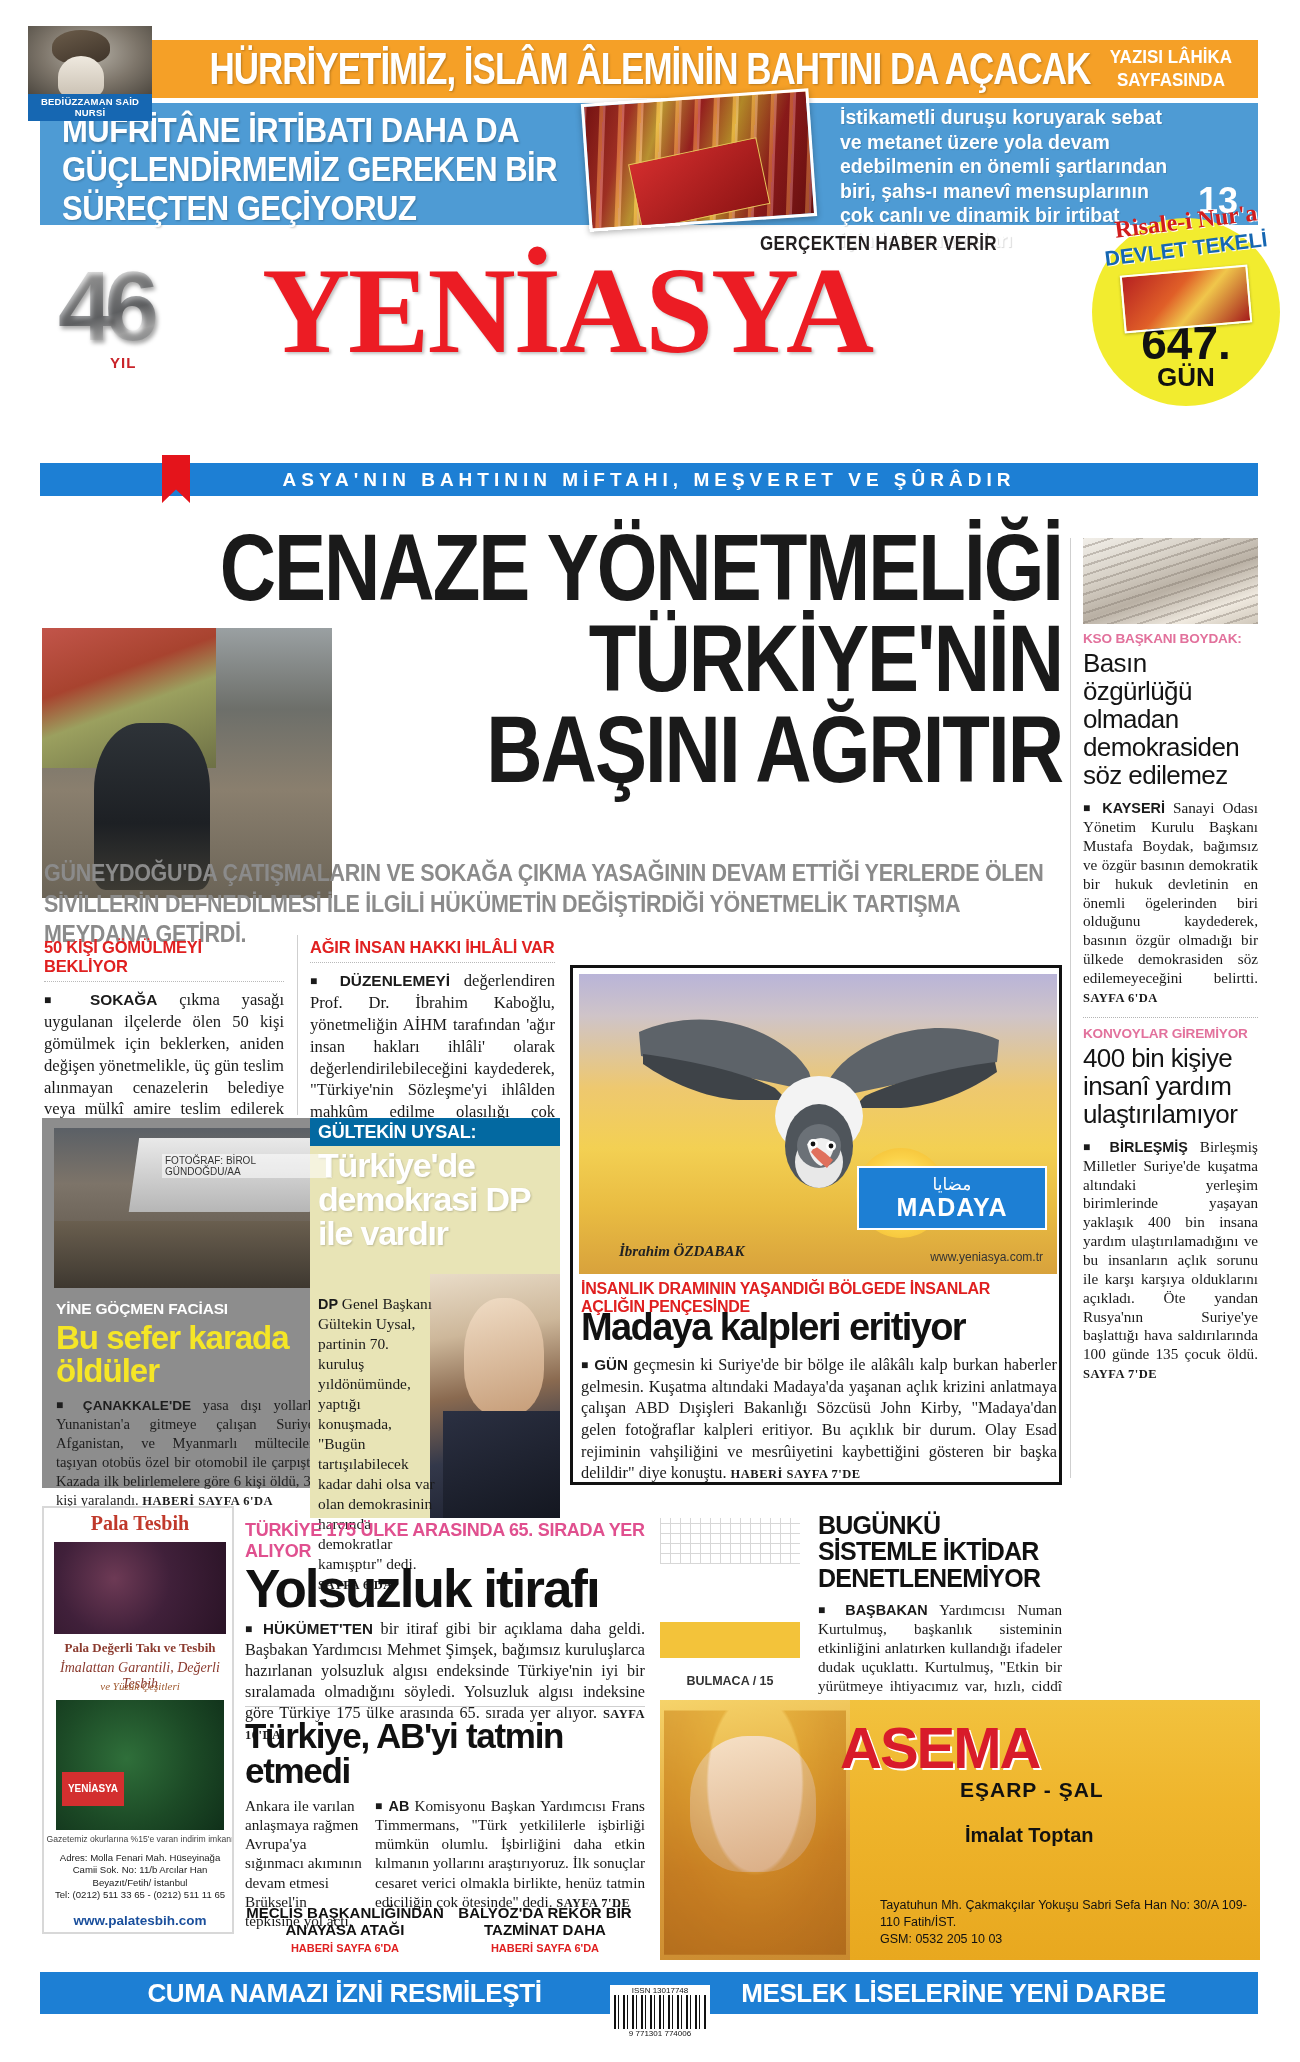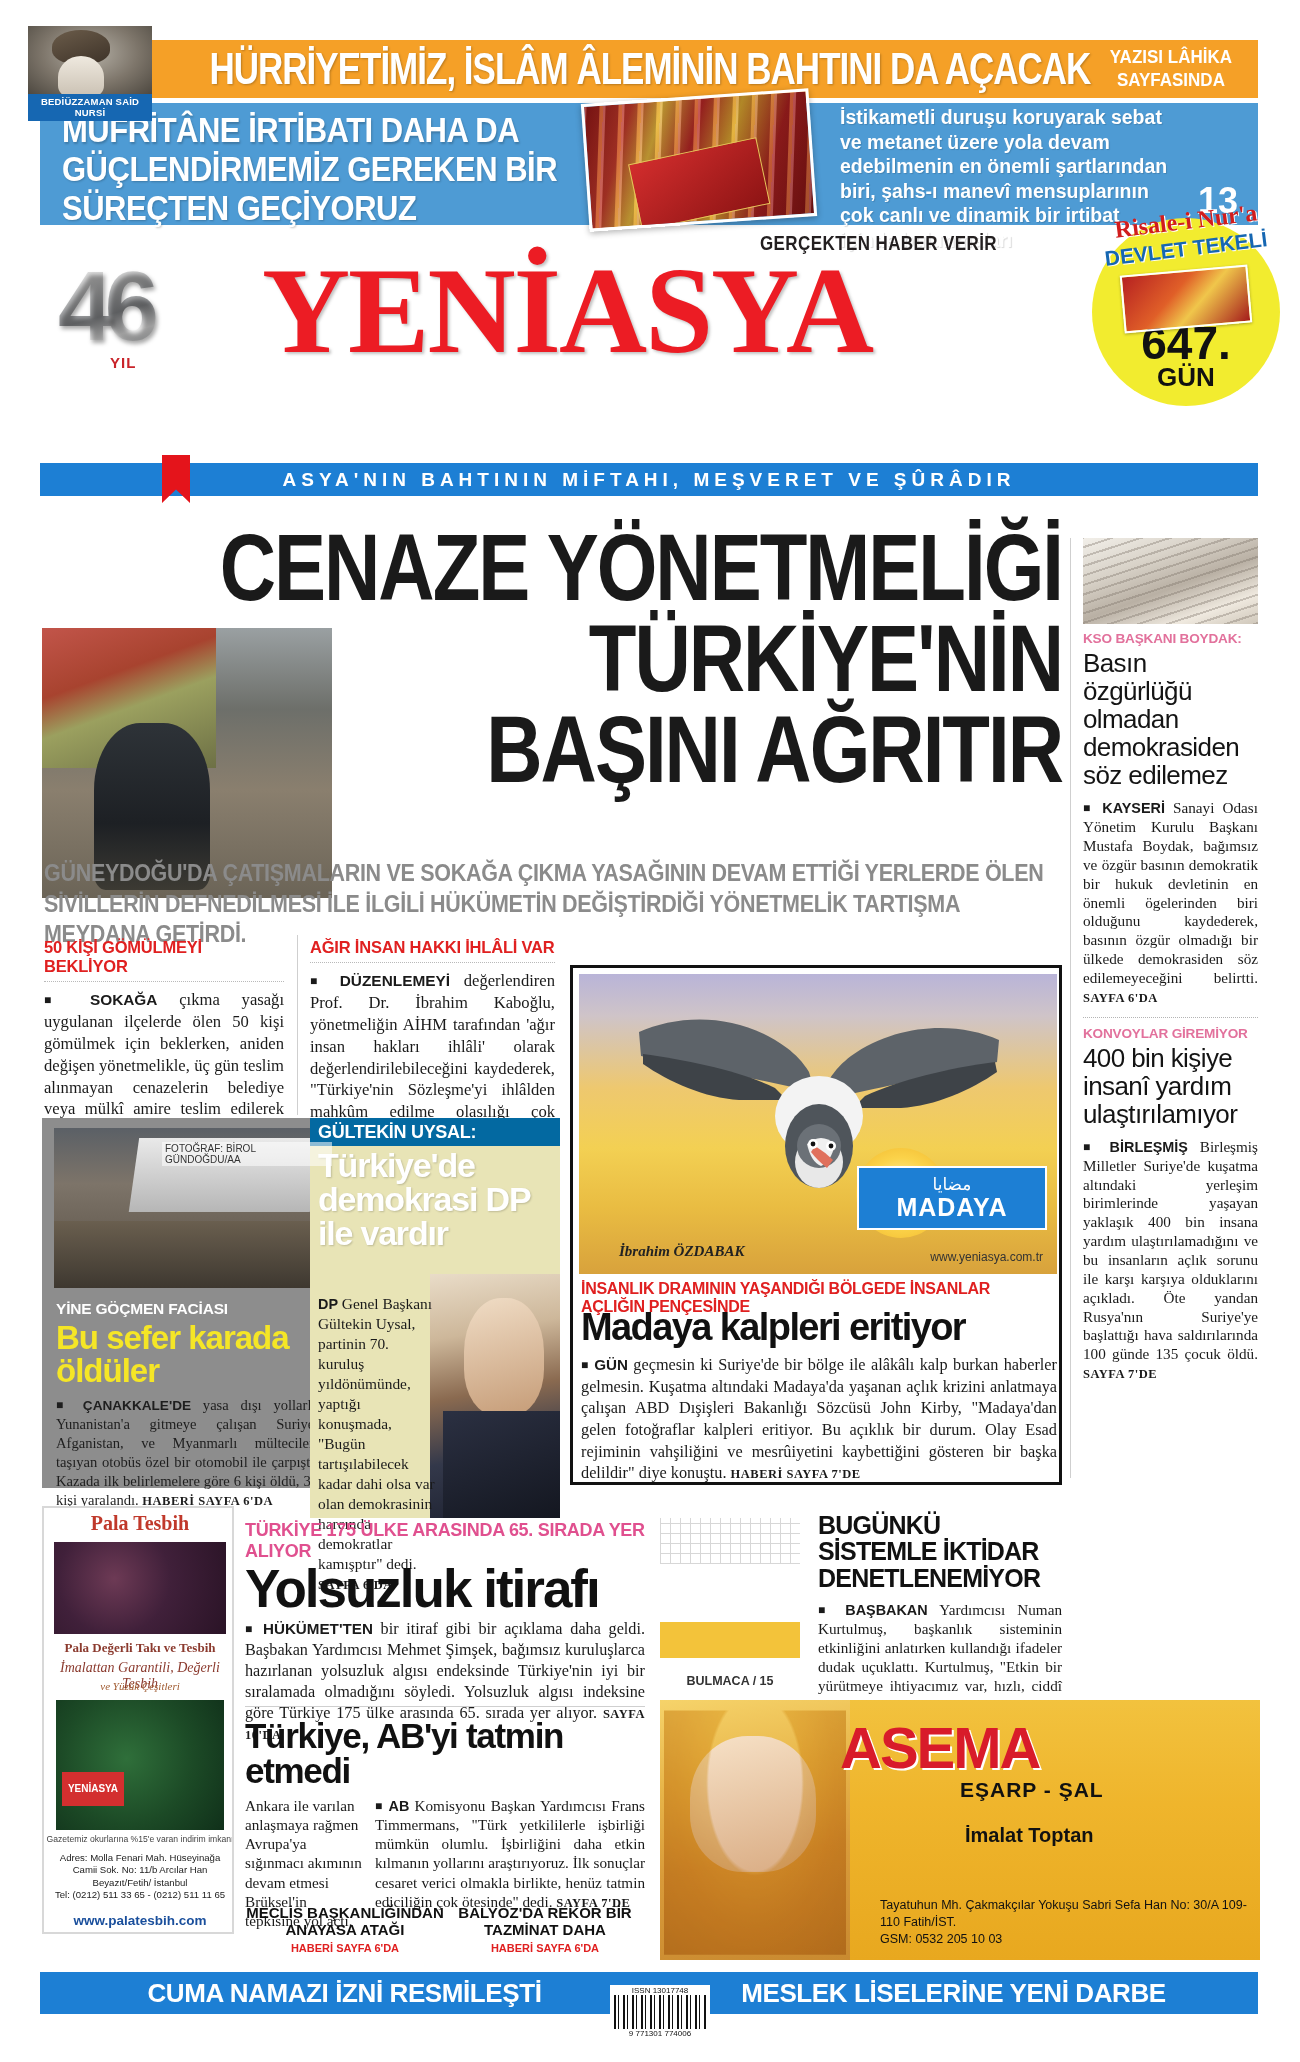--- a/index.html
+++ b/index.html
@@ -230,21 +230,21 @@
   .bus-photo::before{
     content:""; position:absolute; left:30%; top:6%; width:68%; height:46%;
     background: linear-gradient(180deg,#e9e9e9,#b6b6b6);
     transform: skewX(-8deg);
   }
   .bus-photo::after{
     content:""; position:absolute; left:0; top:58%; width:100%; height:42%;
     background: linear-gradient(180deg,#6a5f4f,#3e3830);
   }
   .photo-credit {
-    position:absolute; left:120px; top:24px; font-size:10px; color:#333;
+    position:absolute; left:120px; top:36px; font-size:10px; color:#333;
     background:rgba(255,255,255,.55); padding:1px 3px; z-index:3;
   }
   .bus-kicker {
     position:absolute; left:14px; top:182px; font-size:15.5px;
     font-weight:bold; color:#ffffff; letter-spacing:-.2px;
   }
   .bus-head {
     position:absolute; left:14px; top:203px; width:266px;
     font-size:33px; font-weight:bold; color:#f5e626; line-height:1.0;
     letter-spacing:-1px;

